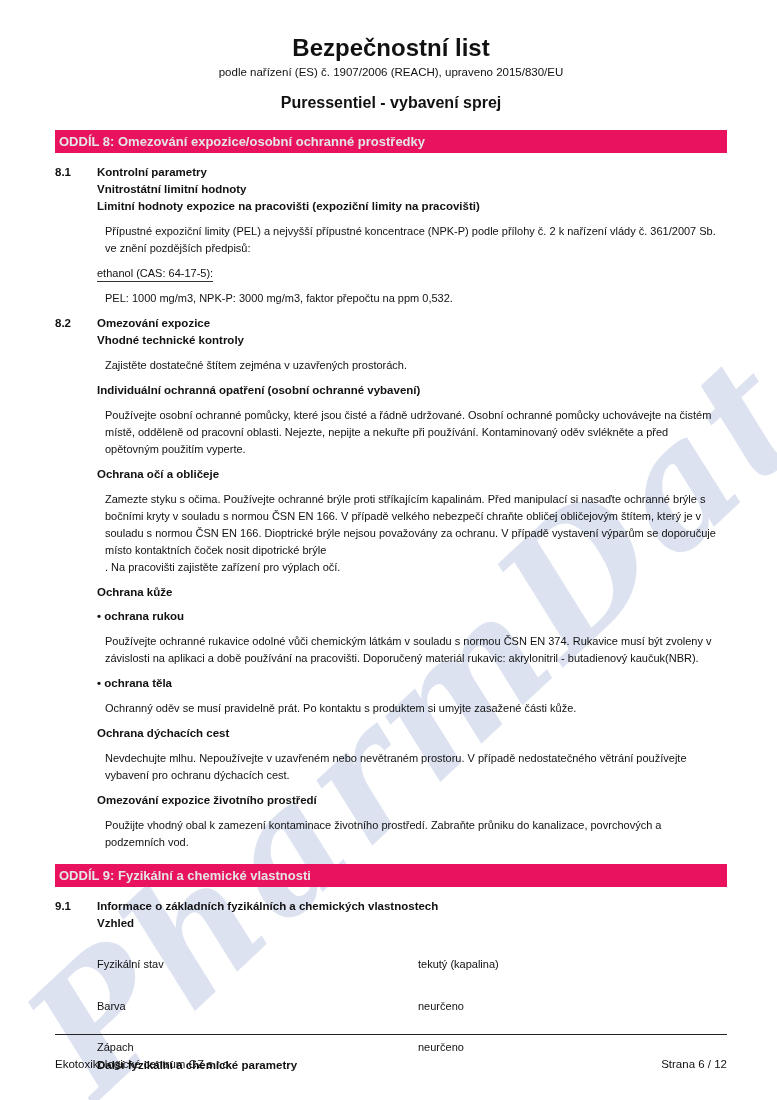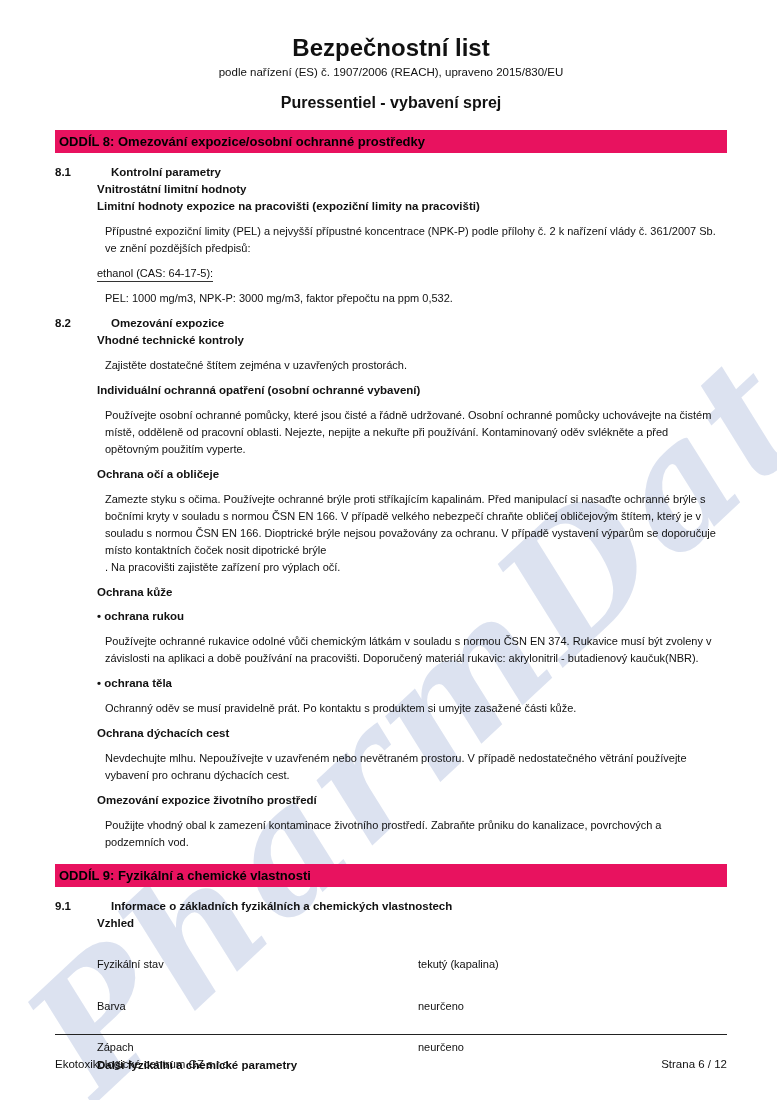--- a/index.html
+++ b/index.html
@@ -54,34 +54,33 @@
   }
   .meta-row{
     display:flex;
     justify-content:space-between;
     font-size:11px;
     padding-bottom:5px;
     border-bottom:1.5px solid #222222;
   }
   .section-bar{
     background:#E8125F;
-    color:#000000;
+    color:#e5e5e5;
     font-weight:bold;
     font-size:13px;
     padding:4px 6px 4px 4px;
     margin-top:5px;
     margin-bottom:11px;
   }
   .section-bar.second{margin-top:13px;}
   .section-head{
     display:flex;
     font-weight:bold;
     font-size:11.5px;
     line-height:17px;
-    gap:14px;
   }
   .section-head .num{width:42px;flex:0 0 42px;}
   .body-col{margin-left:42px;font-size:11px;line-height:17px;}
   .bold-line{font-weight:bold;font-size:11.5px;line-height:17px;}
   .para{white-space:pre-line;margin:8px;}
   .underlined-line{display:inline-block;border-bottom:1.2px solid #333333;line-height:16px;}
   .bullet-line{font-weight:bold;font-size:11.5px;margin:7px 0 4px 0;}
   .kv{display:flex;line-height:17.5px;margin-top:24px;}
   .kv .kv-label{width:321px;flex:0 0 321px;}
   .footer{

